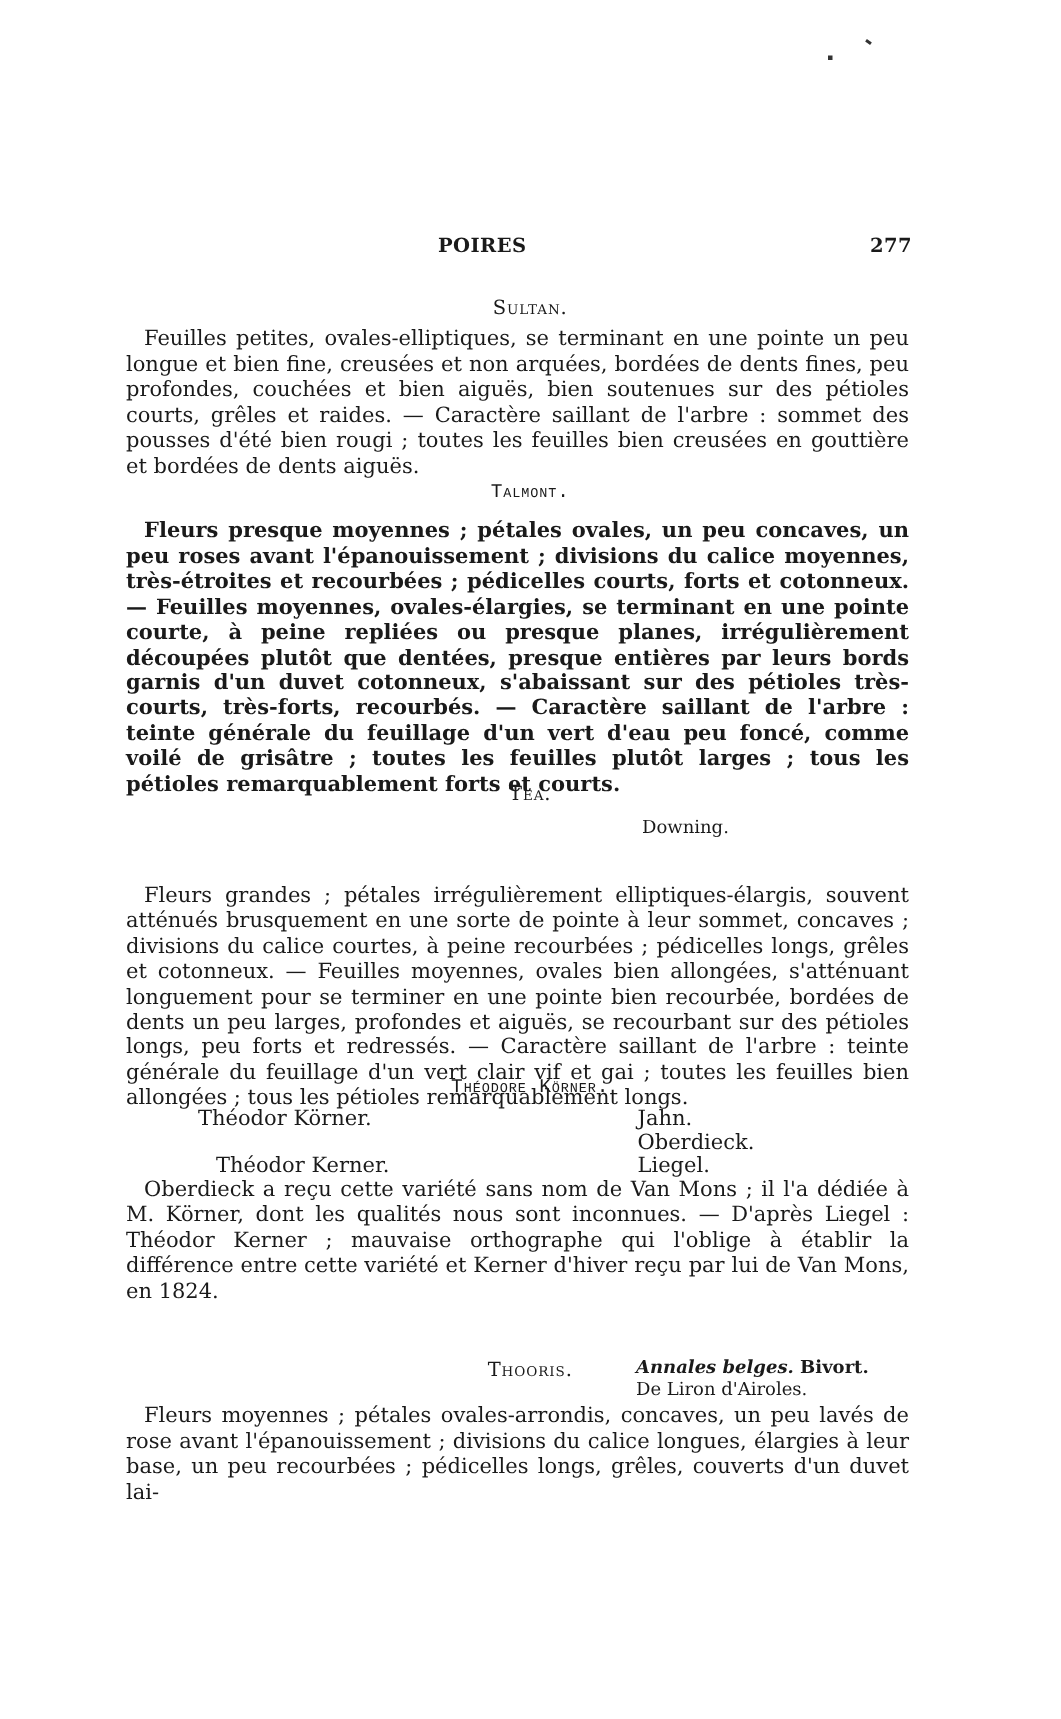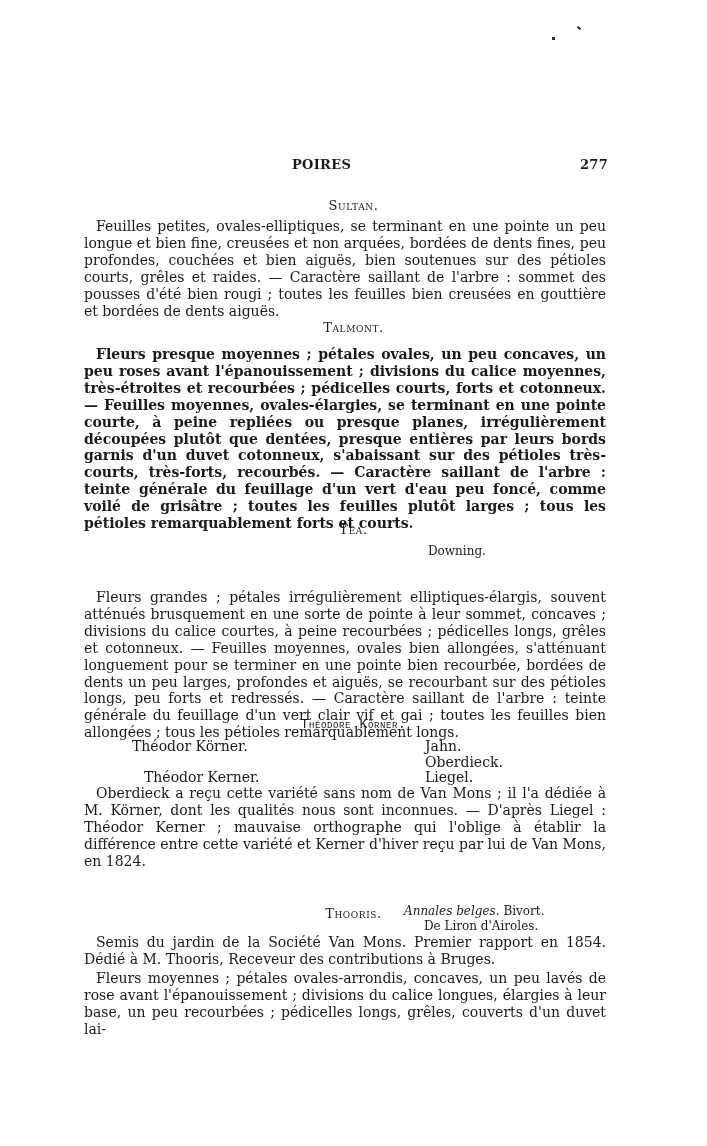--- a/index.html
+++ b/index.html
@@ -26,21 +26,21 @@
 <div class="abs hdr">
   <span class="title">POIRES</span>
   <span class="pnum">277</span>
 </div>
 
 <div class="heading sc" style="top:198px;text-align:center;">Sultan.</div>
 <div class="para" style="top:218px;">
   <p>Feuilles petites, ovales-elliptiques, se terminant en une pointe un peu longue et bien fine, creusées et non arquées, bordées de dents fines, peu profondes, couchées et bien aiguës, bien soutenues sur des pétioles courts, grêles et raides. — Caractère saillant de l'arbre : sommet des pousses d'été bien rougi ; toutes les feuilles bien creusées en gouttière et bordées de dents aiguës.</p>
 </div>
 
-<div class="heading sc" style="top:320px;">Talmont.</div>
+<div class="heading sc" style="top:320px;font-family:Liberation Mono, monospace;">Talmont.</div>
 <div class="para" style="top:346px;font-weight:bold;">
   <p>Fleurs presque moyennes ; pétales ovales, un peu concaves, un peu roses avant l'épanouissement ; divisions du calice moyennes, très-étroites et recourbées ; pédicelles courts, forts et cotonneux. — Feuilles moyennes, ovales-élargies, se terminant en une pointe courte, à peine repliées ou presque planes, irrégulièrement découpées plutôt que dentées, presque entières par leurs bords garnis d'un duvet cotonneux, s'abaissant sur des pétioles très-courts, très-forts, recourbés. — Caractère saillant de l'arbre : teinte générale du feuillage d'un vert d'eau peu foncé, comme voilé de grisâtre ; toutes les feuilles plutôt larges ; tous les pétioles remarquablement forts et courts.</p>
 </div>
 
 <div class="heading sc" style="top:522px;">Tea.</div>
 <div class="attrib" style="top:544px;left:428px;">Downing.</div>
 <div class="para" style="top:561px;margin-top:28px;">
   <p>Fleurs grandes ; pétales irrégulièrement elliptiques-élargis, souvent atténués brusquement en une sorte de pointe à leur sommet, concaves ; divisions du calice courtes, à peine recourbées ; pédicelles longs, grêles et cotonneux. — Feuilles moyennes, ovales bien allongées, s'atténuant longuement pour se terminer en une pointe bien recourbée, bordées de dents un peu larges, profondes et aiguës, se recourbant sur des pétioles longs, peu forts et redressés. — Caractère saillant de l'arbre : teinte générale du feuillage d'un vert clair vif et gai ; toutes les feuilles bien allongées ; tous les pétioles remarquablement longs.</p>
 </div>
 
@@ -48,21 +48,20 @@
 <div class="syn" style="top:738px;left:132px;">Théodor Körner.</div>
 <div class="syn" style="top:738px;left:425px;">Jahn.</div>
 <div class="syn" style="top:754px;left:425px;">Oberdieck.</div>
 <div class="syn" style="top:769px;left:144px;">Théodor Kerner.</div>
 <div class="syn" style="top:769px;left:425px;">Liegel.</div>
 <div class="para" style="top:785px;">
   <p>Oberdieck a reçu cette variété sans nom de Van Mons ; il l'a dédiée à M. Körner, dont les qualités nous sont inconnues. — D'après Liegel : Théodor Kerner ; mauvaise orthographe qui l'oblige à établir la différence entre cette variété et Kerner d'hiver reçu par lui de Van Mons, en 1824.</p>
 </div>
 
 <div class="heading sc" style="top:884px;margin-top:22px;">Thooris.</div>
-<div class="attrib" style="top:904px;left:404px;">
+<div class="attrib" style="top:904px;left:424px;font-weight:bold;">
   <span class="it">Annales belges.</span>
   <span>Bivort.</span>
 </div>
 <div class="attrib" style="top:919px;left:424px;">De Liron d'Airoles.</div>
 <div class="para" style="top:934px;">
-  <p>Semis du jardin de la Société Van Mons. Premier rapport en 1854. Dédié à M. Thooris, Receveur des contributions à Bruges.</p>
   <p style="margin-top:2px;text-align-last:justify;">Fleurs moyennes ; pétales ovales-arrondis, concaves, un peu lavés de rose avant l'épanouissement ; divisions du calice longues, élargies à leur base, un peu recourbées ; pédicelles longs, grêles, couverts d'un duvet lai-</p>
 </div>
 
 </body></html>

